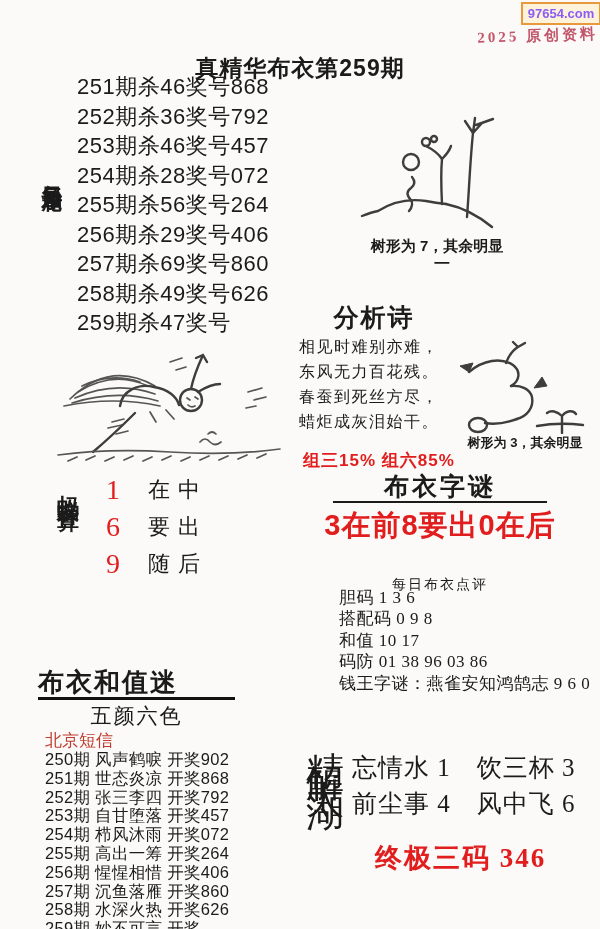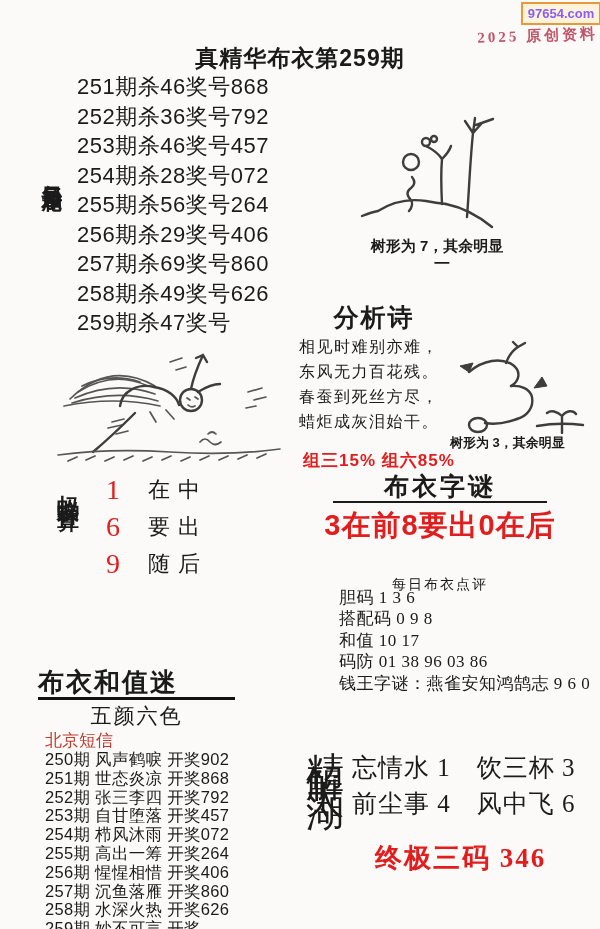--- a/index.html
+++ b/index.html
@@ -7,36 +7,36 @@
         font-family:"Liberation Sans","DejaVu Sans",sans-serif;color:#1b1b1b;overflow:hidden;}
   .serif{font-family:"Liberation Serif","DejaVu Serif",serif;}
   .abs{position:absolute;}
   .red{color:#e11d1d;}
 
   .site-badge{left:521px;top:2px;width:76px;height:19px;border:2px solid #e8993c;background:#fdf3da;
               color:#8b5cf6;font-weight:700;font-size:13px;line-height:19px;text-align:center;cursor:pointer;}
   .edition-note{left:450px;top:27px;width:148px;text-align:right;color:#c2566b;
                 font-family:"Liberation Serif","DejaVu Serif",serif;font-weight:700;font-size:15px;
                 letter-spacing:3px;transform:rotate(-2deg);}
-  .main-title{left:0;top:43px;width:600px;text-align:center;font-weight:700;font-size:23px;letter-spacing:1px;}
+  .main-title{left:0;top:53px;width:600px;text-align:center;font-weight:700;font-size:23px;letter-spacing:1px;}
 
   .kill-label{left:38px;top:168px;writing-mode:vertical-rl;font-family:"Liberation Serif","DejaVu Serif",serif;
               font-weight:700;font-size:21px;letter-spacing:2px;}
   .kill-rows{left:77px;top:72px;font-size:22px;line-height:29.5px;letter-spacing:.5px;}
 
   .sketch{stroke:#3d3d3d;fill:none;stroke-width:2.4;stroke-linecap:round;stroke-linejoin:round;}
   .sketch-thin{stroke:#555;fill:none;stroke-width:1.7;stroke-linecap:round;stroke-linejoin:round;}
 
   .tree7-caption{left:357px;top:237px;width:160px;text-align:center;font-weight:700;font-size:15px;}
   .tree7-dash{left:427px;top:254px;width:30px;text-align:center;font-weight:700;font-size:16px;}
 
   .poem-title{left:290px;top:301px;width:168px;text-align:center;font-weight:700;font-size:25px;letter-spacing:2px;}
   .poem-lines{left:299px;top:334px;font-family:"Liberation Serif","DejaVu Serif",serif;
               font-size:16px;line-height:25px;letter-spacing:1.5px;}
-  .tree3-caption{left:450px;top:434px;width:150px;font-weight:700;font-size:13px;}
+  .tree3-caption{left:450px;top:434px;width:150px;text-align:center;font-weight:700;font-size:13px;}
   .ratio{left:303px;top:449px;font-weight:700;font-size:17px;letter-spacing:1px;}
 
   .riddle-title{left:333px;top:470px;width:214px;text-align:center;font-family:"Liberation Serif","DejaVu Serif",serif;
                 font-weight:700;font-size:25px;letter-spacing:3px;}
   .riddle-underline{left:333px;top:501px;width:214px;height:0;border-top:2px solid #1b1b1b;}
   .riddle-line{left:300px;top:506px;width:280px;text-align:center;font-weight:700;font-size:29px;letter-spacing:1px;}
   .comment-title{left:300px;top:576px;width:280px;text-align:center;font-family:Liberation Serif, serif;
                  font-size:14px;letter-spacing:2px;}
   .comment-lines{left:339px;top:587px;font-family:"Liberation Serif","DejaVu Serif",serif;
                  font-size:17px;line-height:21.4px;letter-spacing:.5px;}

